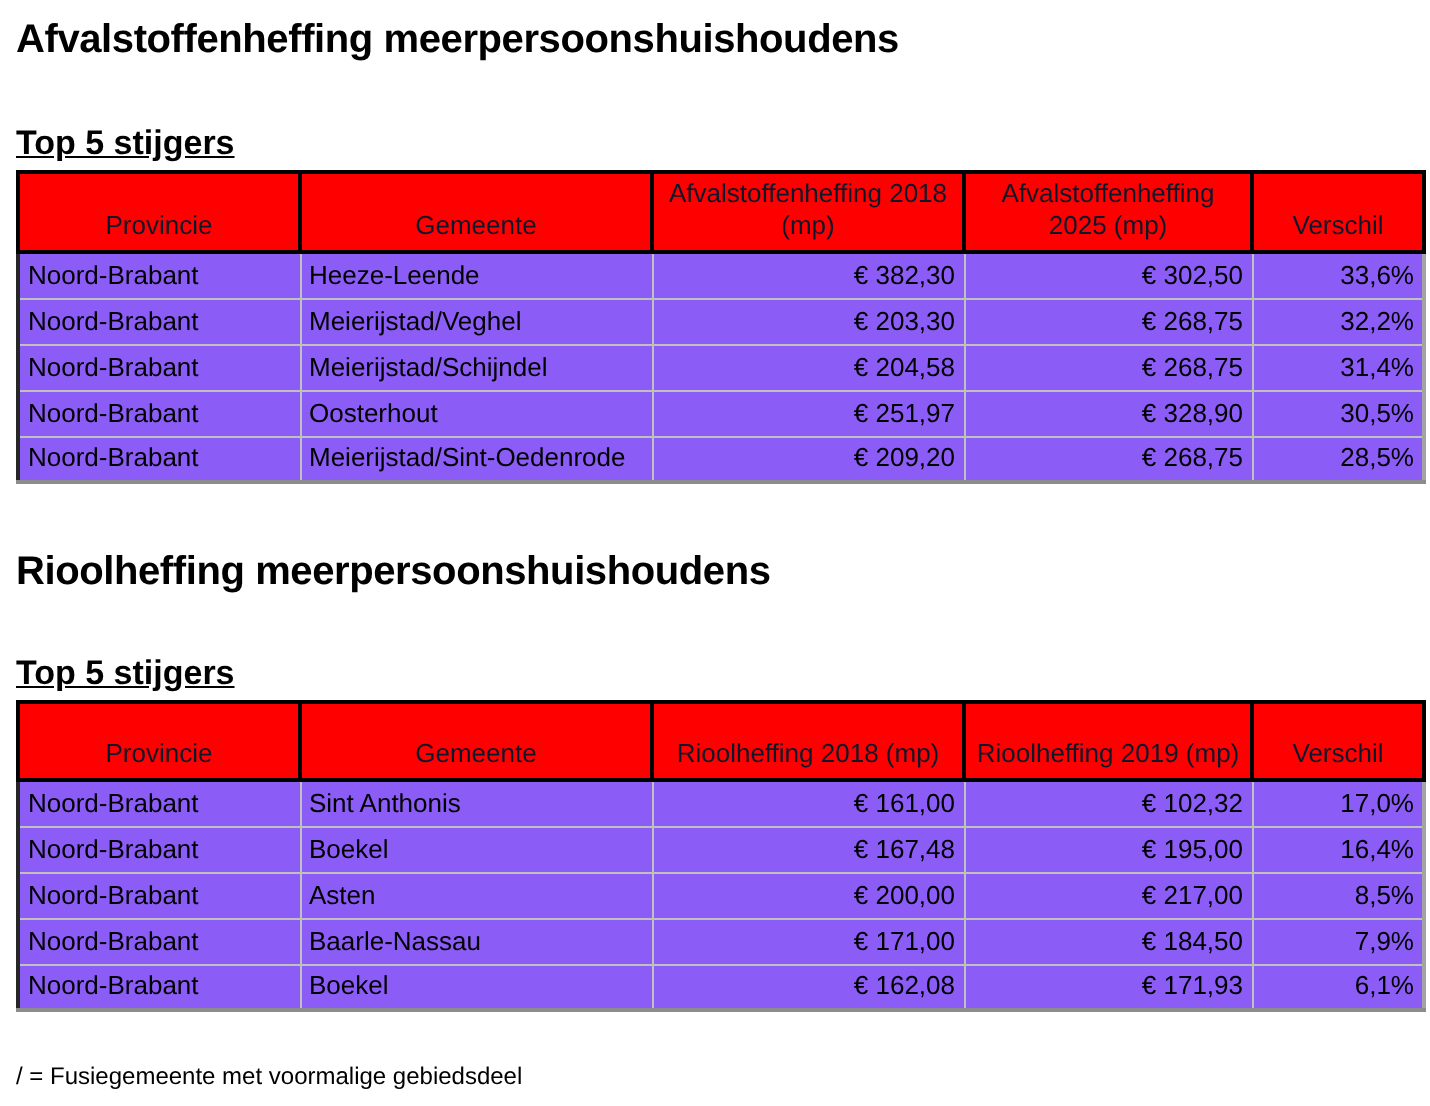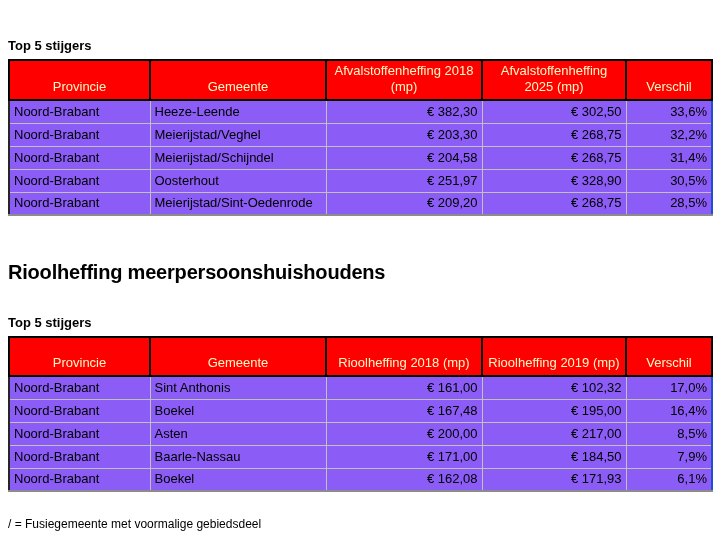--- a/index.html
+++ b/index.html
@@ -18,46 +18,47 @@
     background: #ffffff;
   }
   .section-title {
     font-size: 20px;
     font-weight: bold;
     line-height: 24px;
     margin: 0;
     letter-spacing: -0.2px;
   }
   .subtitle {
-    font-size: 13px;
+    font-size: 17px;
     font-weight: bold;
     margin: 0;
     line-height: 16px;
+    text-decoration: underline;
   }
   .title1 { margin-top: 2px; }
   .subtitle1 { margin-top: 32px; }
-  .title2 { margin-top: 44px; }
+  .title2 { margin-top: 32px; }
   .subtitle2 { margin-top: 31px; }
 
   table.data-table {
     border-collapse: collapse;
     table-layout: fixed;
     width: 703px;
     margin-top: 5px;
     font-size: 13px;
   }
   table.data-table td, table.data-table th {
     box-sizing: border-box;
     overflow: hidden;
     white-space: normal;
   }
   
   tr.head th {
     background: #ff0000;
-    color: #fef9c3;
+    color: #0f172a;
     font-weight: normal;
     font-size: 13px;
     line-height: 16px;
     height: 39px;
     vertical-align: bottom;
     text-align: center;
     padding: 2px 3px 4px 3px;
     border: 2px solid #000000;
   }
   
@@ -65,34 +66,35 @@
     height: 23px;
     border: 1px solid #c0c0c0;
     padding: 2px 4px 3px 4px;
     vertical-align: middle;
     background: #8b5cf6;
   }
   tr.row td.txt { text-align: left; }
   tr.row td.num { text-align: right; }
   
   table.data-table tr.row td:first-child { border-left: 2px solid #262626; }
-  table.data-table tr.row td:last-child  { border-right: 2px solid #1d4ed8; padding-left: 40px; }
+  table.data-table tr.row td:last-child  { border-right: 2px solid #a3a3a3; padding-left: 40px; }
   table.data-table tr.row:last-child td  { border-bottom: 2px solid #8c8c8c; }
 
   .footnote {
     font-size: 12px;
     margin-top: 25px;
     line-height: 14px;
   }
 </style>
 </head>
 <body>
 
 <div class="page">
 
+  <h1 class="section-title title1">Afvalstoffenheffing meerpersoonshuishoudens</h1>
 
   <div class="subtitle subtitle1">Top 5 stijgers</div>
 
   <table class="data-table">
     <colgroup>
       <col style="width:141px">
         <col style="width:176px">
         <col style="width:156px">
         <col style="width:144px">
         <col style="width:86px">

